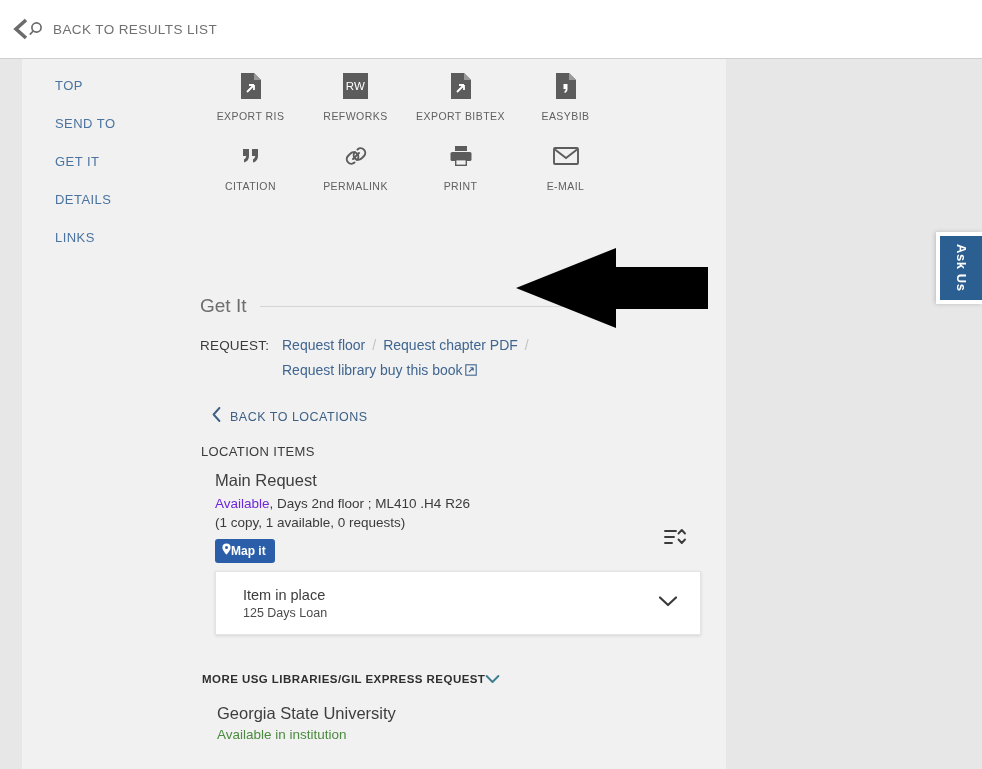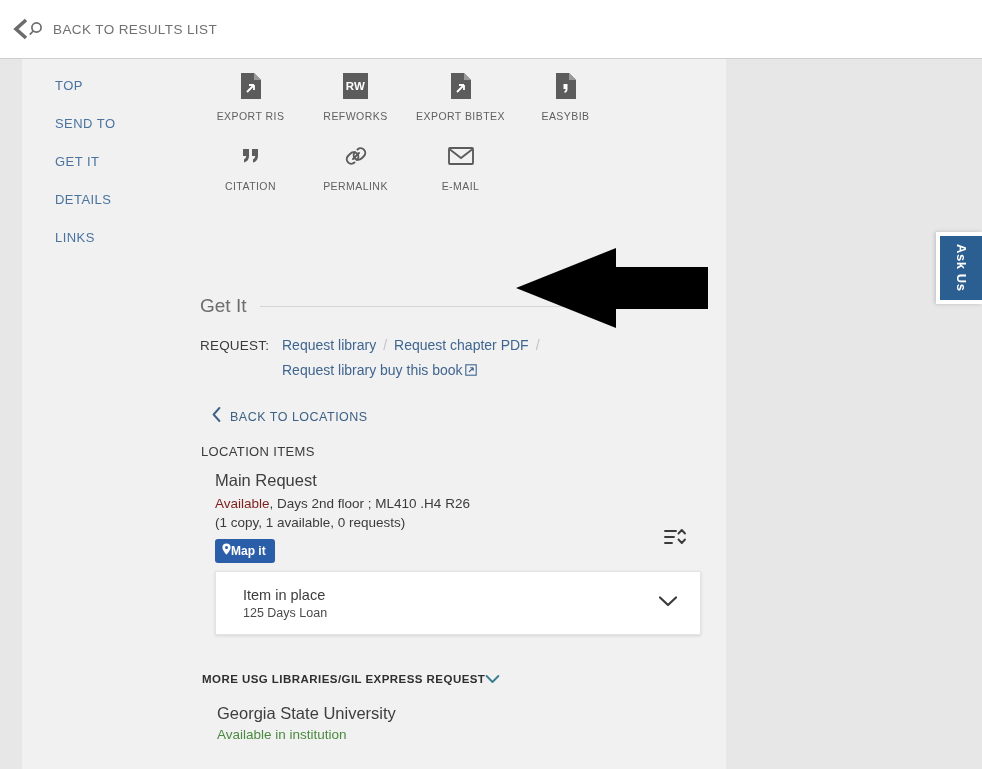--- a/index.html
+++ b/index.html
@@ -70,21 +70,21 @@
     color: #5c5c5c; margin-bottom: 9px;
   }
   .action .caption {
     font-size: 10.5px; letter-spacing: .45px;
     color: #606060;
     text-transform: uppercase;
     white-space: nowrap;
   }
   .rw-box {
     width: 25px; height: 26px; background: #5c5c5c;
-    color: #fff; font-size: 11.5px; font-weight: bold;
+    color: #fff; font-size: 11.5px; font-weight: normal;
     display: flex; align-items: center; justify-content: center;
     letter-spacing: .3px;
   }
 
   
   .section-head {
     position: absolute; left: 178px; top: 236px;
     width: 502px;
     display: flex; align-items: center; gap: 14px;
   }
@@ -121,21 +121,21 @@
 
   .loc-items-head {
     position: absolute; left: 179px; top: 385px;
     font-size: 13px; color: #3b3b3b; letter-spacing: .35px;
   }
 
   
   .loc-record { position: absolute; left: 193px; top: 412px; width: 470px; }
   .loc-name { font-size: 16.5px; color: #3e3e3e; margin-bottom: 4px; }
   .loc-avail { font-size: 13.5px; color: #3b3b3b; line-height: 19px; }
-  .avail-green { color: #7f1d1d; margin-top: 36px; }
+  .avail-green { color: #6d28d9; margin-top: 36px; }
   .loc-copies { font-size: 13.5px; color: #3b3b3b; line-height: 19px; }
   .mapit {
     display: inline-flex; align-items: center; 
     margin-top: 7px;
     background: #2b5ea8; color: #fff;
     font-size: 12px; font-weight: bold;
     padding: 4px 9px 5px 7px;
     border-radius: 3px; cursor: pointer;
   }
   .sort-icon {
@@ -295,20 +295,31 @@
           <g fill="none" stroke="#5c5c5c" stroke-width="2" stroke-linecap="round">
             <path d="M10 16 l6 -6"></path>
             <path d="M14.5 6.5 a4.6 4.6 0 0 1 6.5 6.5 l-2.6 2.6 a4.6 4.6 0 0 1 -6.5 -6.5"></path>
             <path d="M11.5 19.5 a4.6 4.6 0 0 1 -6.5 -6.5 l2.6 -2.6 a4.6 4.6 0 0 1 6.5 6.5"></path>
           </g>
         </svg>
       </span>
       <span class="caption">PERMALINK</span>
     </div>
 
+    <div class="action">
+      <span class="glyph">
+        <svg width="26" height="24" viewBox="0 0 26 24">
+          <rect x="7" y="2" width="12" height="5" fill="#5c5c5c"></rect>
+          <rect x="2.5" y="8" width="21" height="9" rx="1.6" fill="#5c5c5c"></rect>
+          <rect x="7" y="15" width="12" height="7" fill="#5c5c5c"></rect>
+          <rect x="8.4" y="16.4" width="9.2" height="4.2" fill="#f1f1f1"></rect>
+        </svg>
+      </span>
+      <span class="caption">PRINT</span>
+    </div>
 
     <div class="action">
       <span class="glyph">
         <svg width="28" height="22" viewBox="0 0 28 22">
           <rect x="2" y="3" width="24" height="16" rx="1" fill="none" stroke="#5c5c5c" stroke-width="1.9"></rect>
           <path d="M3 4.5 L14 13 L25 4.5" fill="none" stroke="#5c5c5c" stroke-width="1.9"></path>
         </svg>
       </span>
       <span class="caption">E-MAIL</span>
     </div>
@@ -316,21 +327,21 @@
 
   <div class="section-head">
     <h2 class="section-title">Get It</h2>
     <span class="section-rule"></span>
   </div>
 
   <div class="request-block">
     <div class="request-row">
       <span class="request-label">REQUEST:</span>
       <span class="request-links">
-        <span class="req-link">Request library</span>
+        <span class="req-link">Request floor</span>
         <span class="req-sep">/</span>
         <span class="req-link">Request chapter PDF</span>
         <span class="req-sep">/</span>
       </span>
     </div>
     <div class="request-row2">
       <span class="req-link"><span>Request library buy this book</span><span class="ext-icon"><svg width="12" height="12" viewBox="0 0 12 12">
             <rect x="0.8" y="0.8" width="10.4" height="10.4" fill="none" stroke="#3f6590" stroke-width="1.1"></rect>
             <path d="M4 8 L8.2 3.8 M8.2 3.8 h-3 M8.2 3.8 v3" fill="none" stroke="#3f6590" stroke-width="1.1"></path>
           </svg></span></span>

